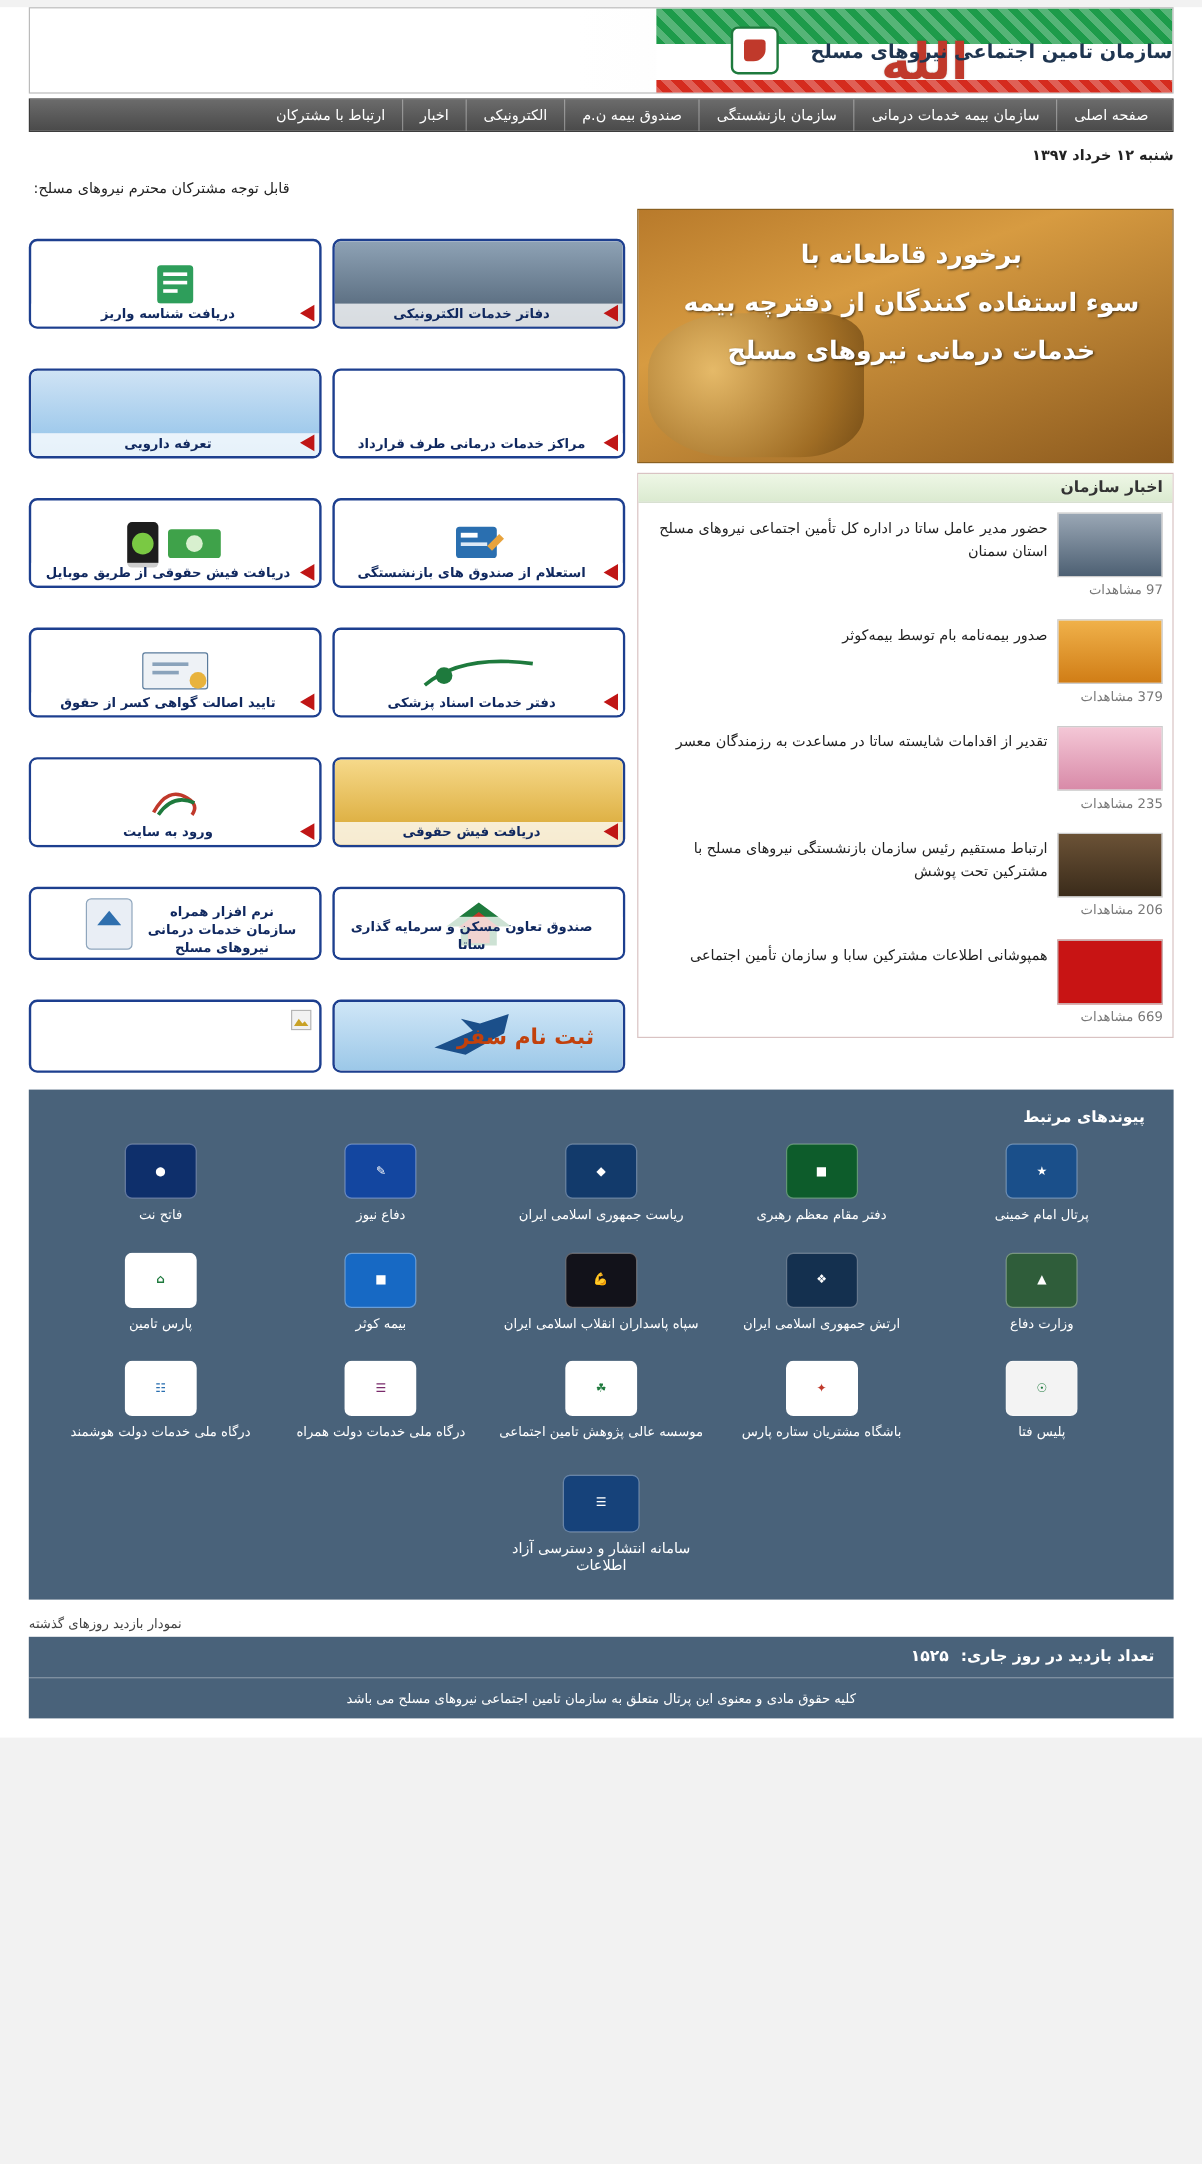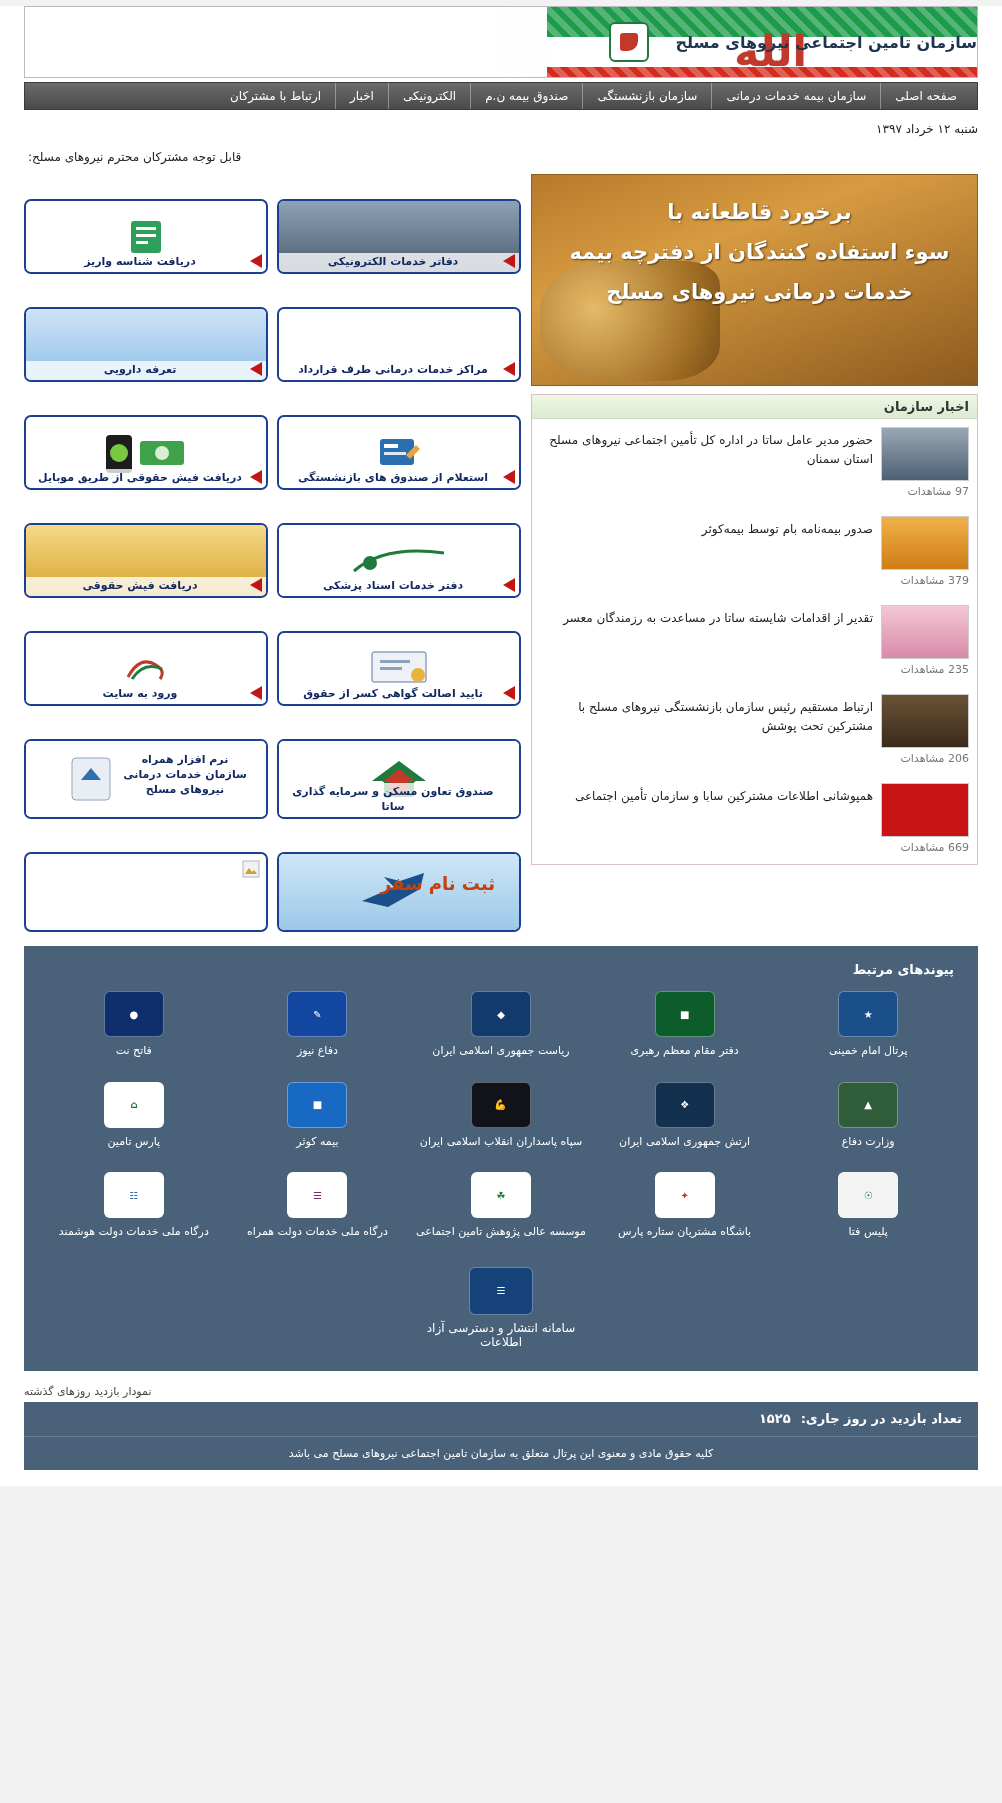--- a/index.html
+++ b/index.html
@@ -63,21 +63,21 @@
     color:#fff; text-decoration:none; font-size:12px;
     padding:0 14px; display:flex; align-items:center;
     border-left:1px solid rgba(255,255,255,.35);
   }
   .nav a:last-child { border-left:none; }
 
   
   .date-row {
     margin:8px 24px 0 24px; height:22px;
     display:flex; align-items:center; justify-content:flex-start;
-    font-size:12px; font-weight:normal; color:#222;
+    font-size:12px; font-weight:bold; color:#222;
   }
 
   
   .notice-title {
     margin:10px 24px 0 24px; text-align:left; font-size:12px; color:#222;
     padding-left:4px;
   }
   .notice-bar {
     margin:6px 24px 0 24px; height:24px;
     border:1px solid #7a3a8a; background:#fdfdfd;
@@ -149,21 +149,21 @@
     position:relative; z-index:2; width:100%;
     text-align:center; font-size:11px; font-weight:bold; color:#10285f;
     background:rgba(255,255,255,.78);
     padding:2px 16px 2px 4px; line-height:1.35;
   }
   .tile .play {
     position:absolute; right:4px; bottom:4px; z-index:3;
     width:0; height:0; border-top:7px solid transparent; border-bottom:7px solid transparent;
     border-right:12px solid #c01616;
   }
-  .tile.tall { height:80px; }
+  .tile.tall { height:61px; }
 
   
   .related {
     margin:14px 24px 0 24px;
     background:#49627a; color:#fff; padding:14px 18px 22px 18px;
   }
   .related-title { font-size:13px; font-weight:bold; margin:2px 6px 14px 0; text-align:right; }
   .link-grid { display:flex; flex-wrap:wrap; }
   .link-cell {
     width:20%; text-align:center; margin-bottom:22px;
@@ -340,35 +340,35 @@
             <svg width="110" height="40" viewBox="0 0 110 40">
                 <path d="M10 30 Q40 4 100 12" stroke="#1e7a3d" stroke-width="3" fill="none"></path>
                 <circle cx="26" cy="22" r="7" fill="#1e7a3d"></circle>
               </svg>
           </div>
           <div class="caption">دفتر خدمات اسناد پزشکی</div>
           <div class="play"></div>
         </div>
 
         <div class="tile">
-          <div class="tile-art" style="background:linear-gradient(#f6d98a,#d6a32c)"></div>
-          <div class="caption">دریافت فیش حقوقی</div>
-          <div class="play"></div>
-        </div>
-
-        <div class="tile">
           <div class="tile-art">
             <svg width="70" height="42" viewBox="0 0 70 42">
                 <rect x="8" y="4" width="54" height="30" rx="2" fill="#eef2f6" stroke="#5a7b9c"></rect>
                 <rect x="16" y="12" width="30" height="3" fill="#8aa3bb"></rect>
                 <rect x="16" y="19" width="22" height="3" fill="#8aa3bb"></rect>
                 <circle cx="54" cy="27" r="7" fill="#e8b33d"></circle>
               </svg>
           </div>
           <div class="caption">تایید اصالت گواهی کسر از حقوق</div>
+          <div class="play"></div>
+        </div>
+
+        <div class="tile">
+          <div class="tile-art" style="background:linear-gradient(#f6d98a,#d6a32c)"></div>
+          <div class="caption">دریافت فیش حقوقی</div>
           <div class="play"></div>
         </div>
 
         <div class="tile">
           <div class="tile-art" style="background:#fff">
             <svg width="60" height="36" viewBox="0 0 60 36">
                 <path d="M12 26 Q24 4 40 14 Q50 20 44 28" stroke="#c0392b" stroke-width="3" fill="none"></path>
                 <path d="M16 28 Q28 10 46 18" stroke="#1e7a3d" stroke-width="3" fill="none"></path>
               </svg>
           </div>

